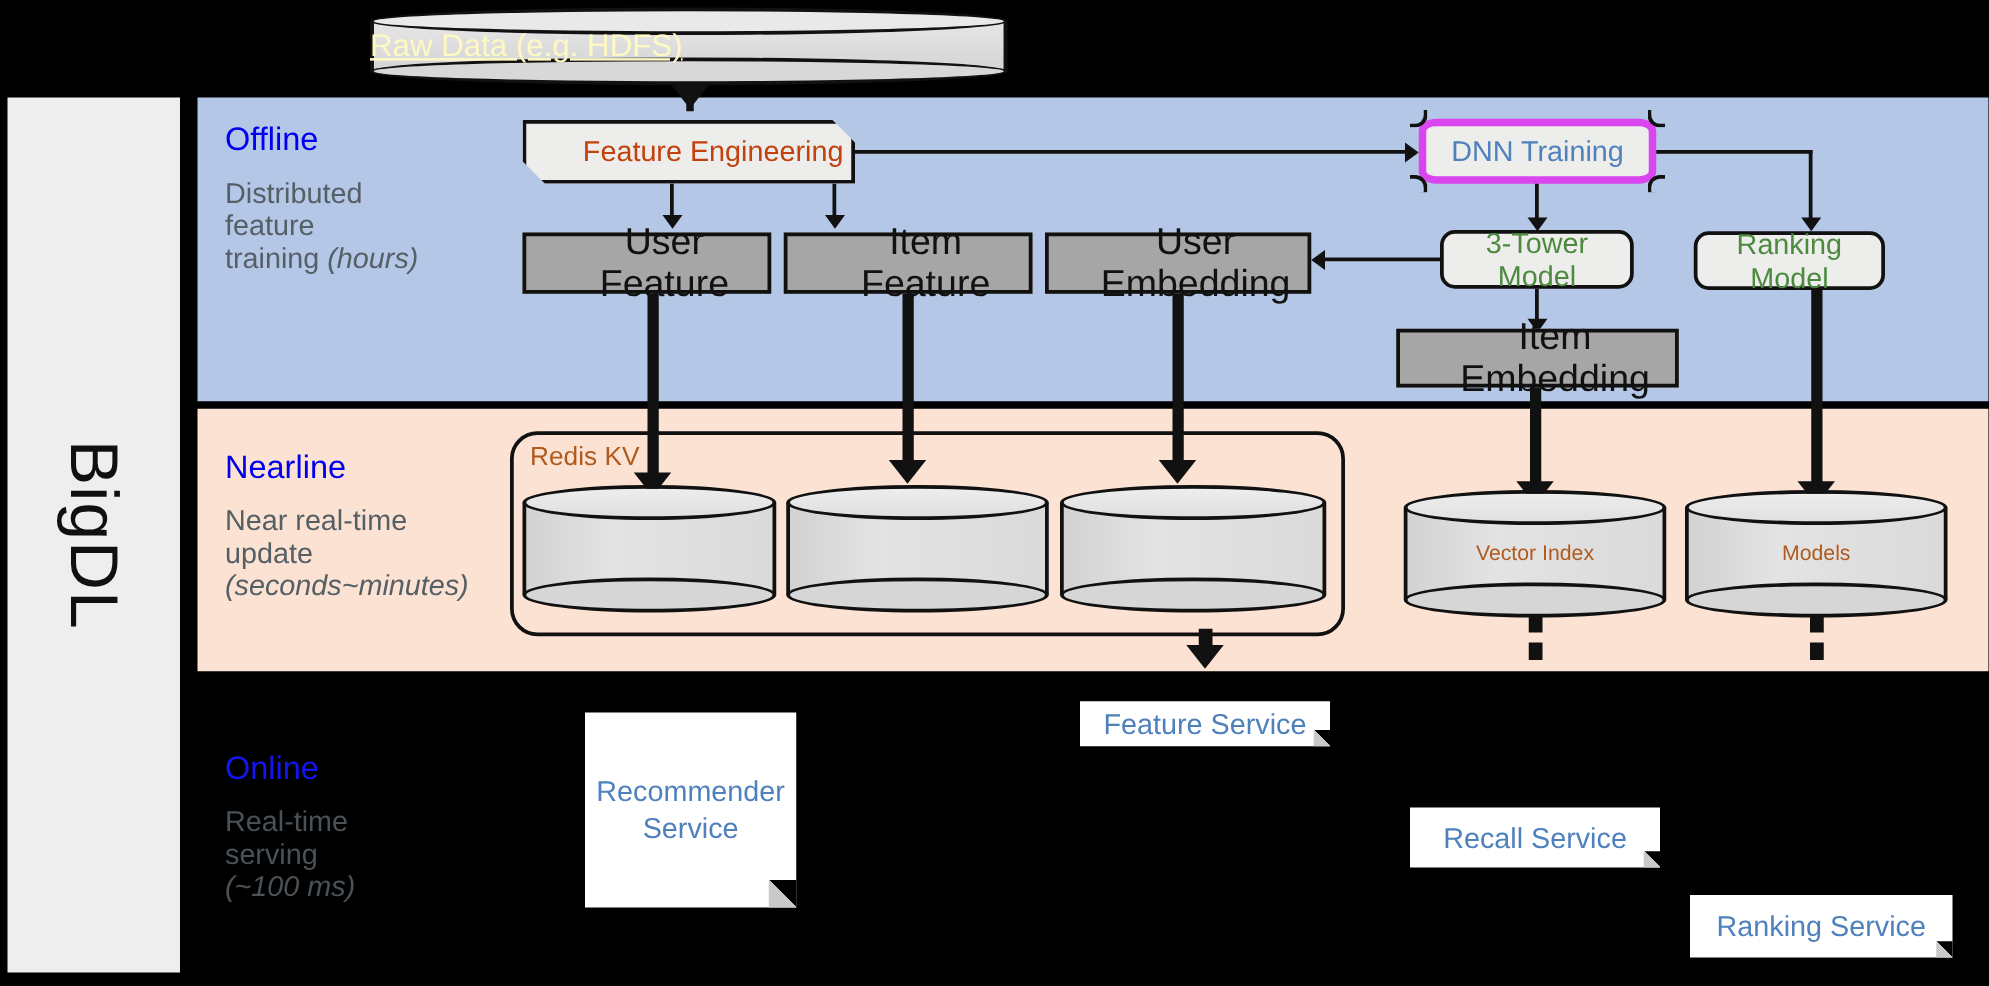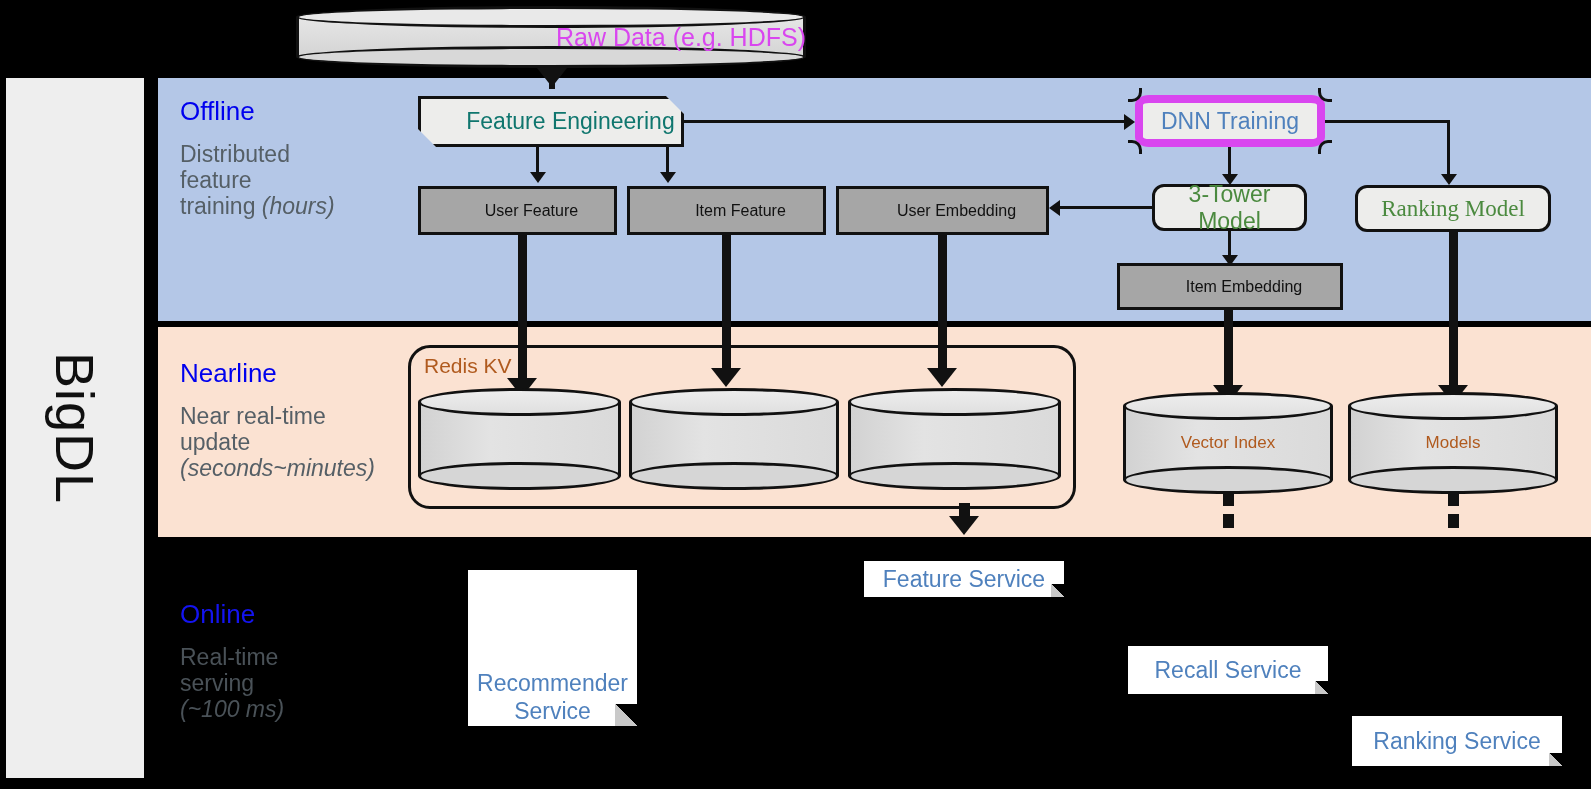--- a/index.html
+++ b/index.html
@@ -24,26 +24,26 @@
   
   .band-title{position:absolute;font-size:26px;color:#0000ee;font-weight:400;}
   .band-sub{position:absolute;font-size:23px;color:#555f66;line-height:1.12;}
   .band-sub i{font-style:italic;}
   .online-title{color:#1414f0;}
   .online-sub{color:#4a5258;}
 
   
   .box{position:absolute;display:flex;align-items:center;justify-content:center;
        text-align:center;box-sizing:border-box;}
-  .gray-box{background:#a6a6a6;border:3px solid #111;color:#111;font-size:16px;padding-left:28px;}
+  .gray-box{background:#a6a6a6;border:3px solid #111;color:#111;font-size:30px;padding-left:28px;}
   .model-box{background:#ededeb;border:3px solid #111;border-radius:12px;
              color:#4b8a3f;font-size:23px;}
-  .fe-box{background:#ededeb;border:3px solid #111;color:#0f766e;font-size:23px;
+  .fe-box{background:#ededeb;border:3px solid #111;color:#c2410c;font-size:23px;
           clip-path:polygon(0 0, calc(100% - 18px) 0, 100% 18px, 100% 100%, 18px 100%, 0 calc(100% - 18px));padding-left:39px;}
-  .dnn-box{background:#ededeb;border:8px solid #d946ef;color:#4f81bd;font-size:23px;
+  .dnn-box{background:#ededeb;border:6px solid #d946ef;color:#4f81bd;font-size:23px;
            border-radius:14px/10px;}
   .dnn-wrap{position:absolute;}
   .dnn-notch{position:absolute;width:11px;height:11px;background:#b4c7e7;border:3px solid #111;}
 
   
   .cyl{position:absolute;}
   .cyl .body{position:absolute;left:0;right:0;top:14px;bottom:14px;
              background:linear-gradient(90deg,#d2d2d2,#e3e3e3 35%,#dadada);
              border-left:3px solid #111;border-right:3px solid #111;}
   .cyl .top{position:absolute;left:0;right:0;top:0;height:28px;border-radius:50%;
@@ -56,21 +56,21 @@
   
   .rawcyl{position:absolute;}
   .rawcyl .body{position:absolute;left:0;right:0;top:11px;bottom:11px;
                 background:linear-gradient(180deg,#e6e6e6,#d4d4d4);
                 border-left:3px solid #111;border-right:3px solid #111;}
   .rawcyl .top{position:absolute;left:0;right:0;top:0;height:22px;border-radius:50%;
                background:#e9e9e9;border:3px solid #111;box-sizing:border-box;}
   .rawcyl .bot{position:absolute;left:0;right:0;bottom:0;height:22px;border-radius:50%;
                background:#d8d8d8;border:3px solid #111;box-sizing:border-box;}
   .rawcyl .lbl{position:absolute;left:0;right:0;top:50%;transform:translateY(-50%);
-               text-align:right;font-size:25px;color:#d946ef;z-index:4;}
+               text-align:left;font-size:25px;color:#fef9c3;z-index:4;text-decoration:underline;}
 
   
   .redis{position:absolute;border:3px solid #111;border-radius:22px;background:transparent;}
   .redis-lbl{position:absolute;font-size:21px;color:#b05a1e;}
 
   
   .note{position:absolute;background:#fff;color:#4f81bd;font-size:23px;
         display:flex;align-items:center;justify-content:center;text-align:center;
         line-height:1.25;}
   .note .fold{position:absolute;right:0;bottom:0;width:22px;height:22px;
@@ -157,21 +157,21 @@
 
   <div class="ln" style="left:1325px;top:120px;width:125px;height:3px;"></div>
   <div class="ln" style="left:1447px;top:120px;width:3px;height:57px;"></div>
   <div class="arrow-d" style="left:1441px;top:174px;"></div>
 
   <div class="box gray-box" style="left:418px;top:186px;width:199px;height:49px;">User Feature</div>
   <div class="box gray-box" style="left:627px;top:186px;width:199px;height:49px;">Item Feature</div>
   <div class="box gray-box" style="left:836px;top:186px;width:213px;height:49px;">User Embedding</div>
 
   <div class="box model-box" style="left:1152px;top:184px;width:155px;height:47px;">3-Tower Model</div>
-  <div class="box model-box" style="left:1355px;top:185px;width:196px;height:47px;font-family:Liberation Serif, serif;">Ranking Model</div>
+  <div class="box model-box" style="left:1355px;top:185px;width:153px;height:47px;">Ranking Model</div>
 
   <div class="ln" style="left:1060px;top:206px;width:92px;height:3px;"></div>
   <div class="arrow-l" style="left:1049px;top:200px;"></div>
 
   <div class="ln" style="left:1228px;top:231px;width:3px;height:28px;"></div>
   <div class="arrow-d" style="left:1222px;top:255px;"></div>
 
   <div class="box gray-box" style="left:1117px;top:263px;width:226px;height:47px;">Item Embedding</div>
 
   <div class="ln" style="left:518px;top:235px;width:9px;height:150px;"></div>
@@ -225,21 +225,21 @@
   </div>
 
   <div class="dash" style="left:1223px;top:492px;height:14px;"></div>
   <div class="dash" style="left:1223px;top:514px;height:14px;"></div>
   <div class="dash" style="left:1448px;top:492px;height:14px;"></div>
   <div class="dash" style="left:1448px;top:514px;height:14px;"></div>
 
   <div class="ln" style="left:959px;top:503px;width:11px;height:14px;"></div>
   <div class="arrow-d-big" style="left:949px;top:516px;"></div>
 
-  <div class="note" style="left:468px;top:570px;width:169px;height:156px;align-items:flex-end;">
+  <div class="note" style="left:468px;top:570px;width:169px;height:156px;">
     <span style="white-space:pre-line;">Recommender
 Service</span>
     <span class="fold"></span>
   </div>
 
   <div class="note note-sm" style="left:864px;top:561px;width:200px;height:36px;">
     <span>Feature Service</span>
     <span class="fold"></span>
   </div>
 

